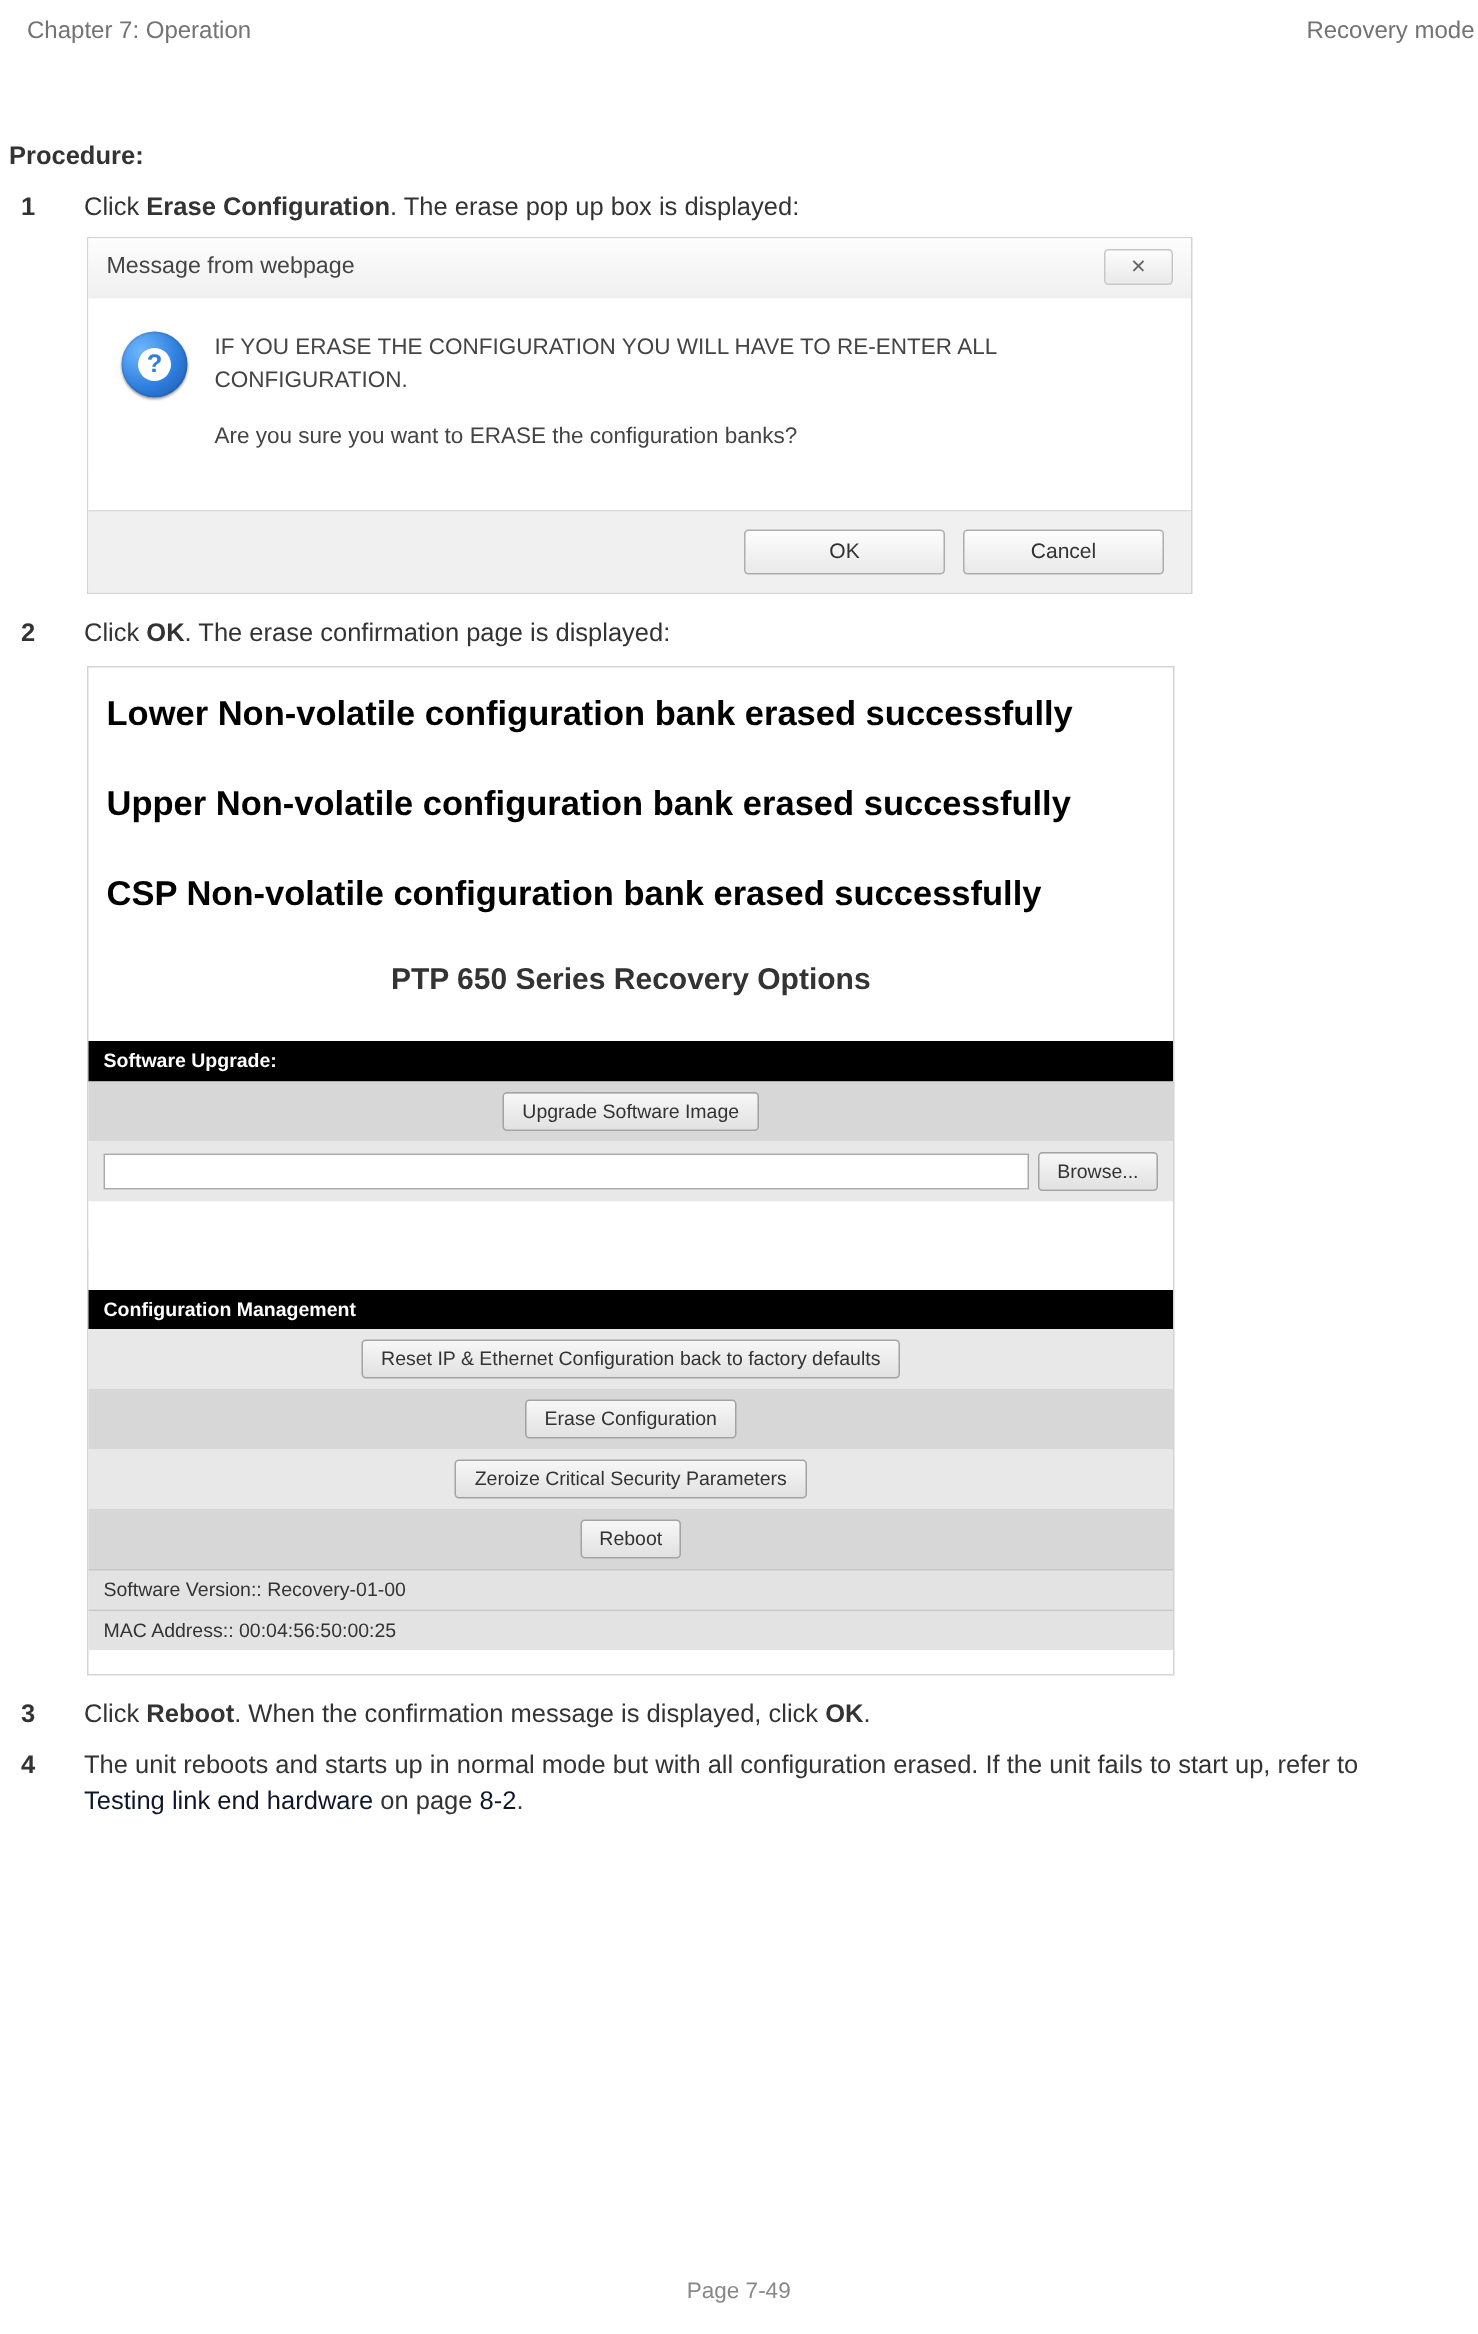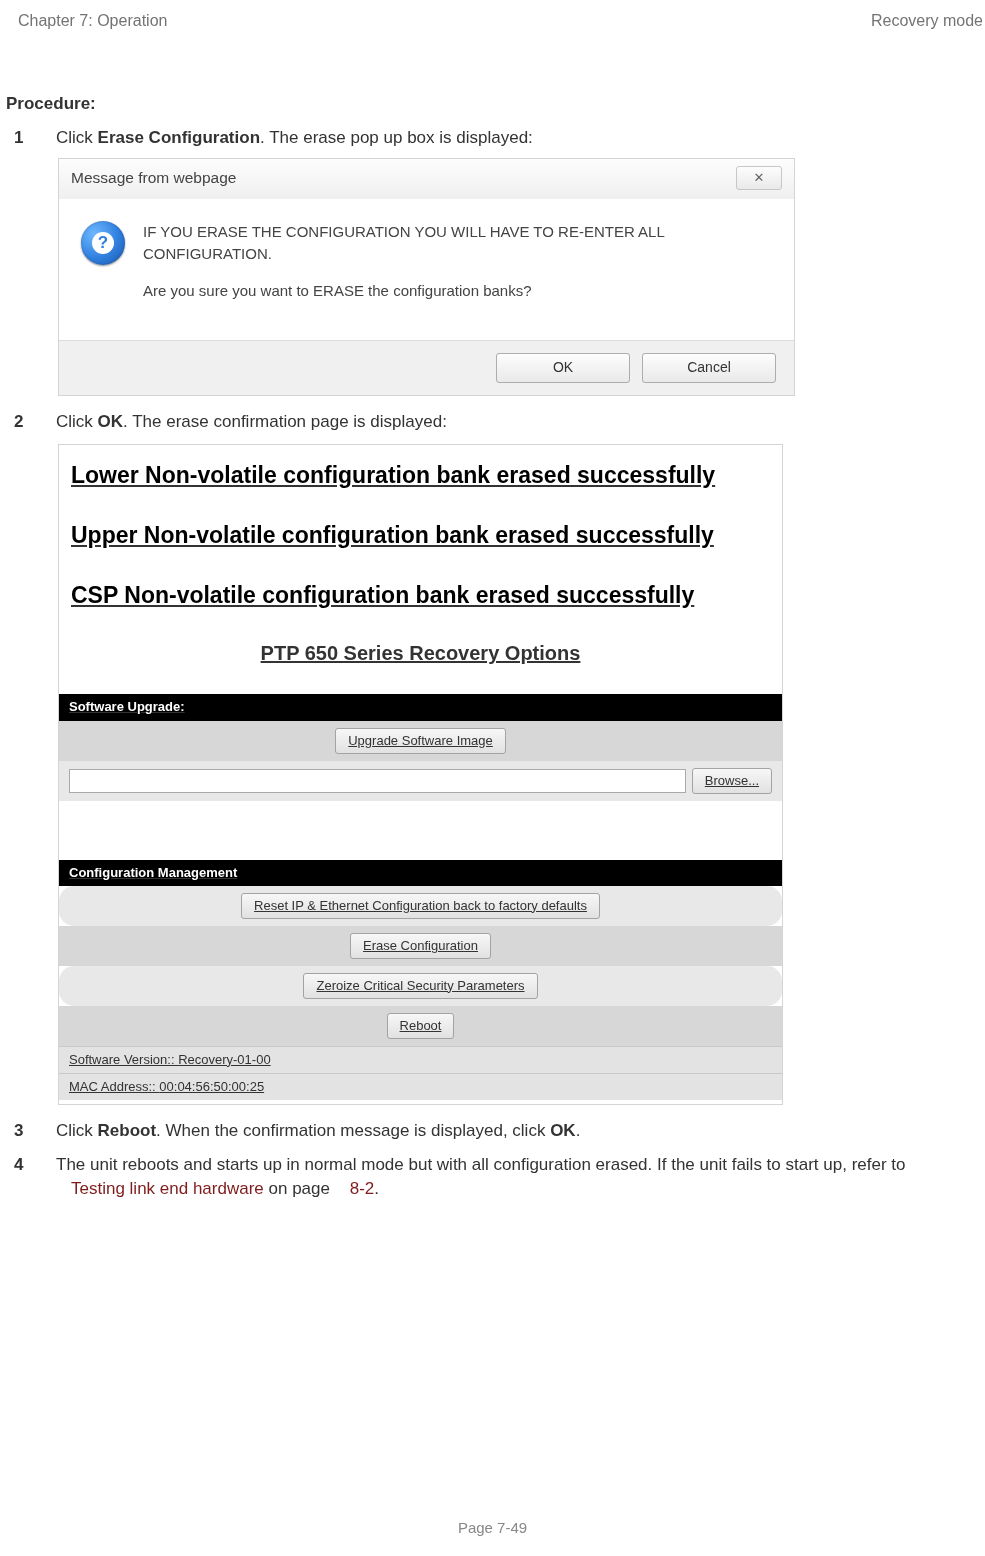--- a/index.html
+++ b/index.html
@@ -42,21 +42,21 @@
   .step-num {
     font-weight: 700;
     width: 12px;
     flex:0 0 12px;
     font-size:17px;
   }
   .step-body {
     flex:1;
   }
   .bold { font-weight: 700; }
-  .link { color: #7f1d1d; margin-left: 15px; }
+  .link { color: #0f172a; }
   .fig {
     margin: 0 0 14px 52px;
     border: 1px solid #d4d4d4;
     box-shadow: 0 0 0 1px #eee inset;
     width: 737px;
     box-sizing: border-box;
   }
   .dlg {
     background: linear-gradient(#fefefe,#f2f2f2);
     width: 100%;
@@ -117,23 +117,22 @@
     border-radius: 3px;
     background: linear-gradient(#fdfdfd,#e9e9e9);
     text-align:center;
   }
   
   .fig2 {
     margin: 10px 0 14px 52px;
     border: 1px solid #d4d4d4;
     width: 725px;
     box-sizing:border-box;
-    padding: 14px 0 4px 0;
+    padding: 14px 0 16px 0;
     font-family: Arial, sans-serif;
-    text-decoration: underline;
   }
   .erase-msg {
     font-size: 23px;
     font-weight: 700;
     color:#000;
     padding-left: 12px;
     margin-bottom: 28px;
   }
   .rec-title {
     text-align:center;
@@ -152,21 +151,21 @@
     font-size:13px;
     margin-top:27px;
   }
   .panel-row {
     padding: 5px 10px;
     display:flex;
     align-items:center;
     justify-content:center;
     min-height:30px;
   }
-  .alt0 { background:#e8e8e8;border-radius:15px; }
+  .alt0 { background:#e8e8e8; }
   .alt1 { background:#d7d7d7; }
   .alt-white { background:#fff; }
   .file-row {
     justify-content:flex-start;
     background:#e8e8e8;
     padding:5px 10px;
   }
   .file-input {
     flex:1;
     height:22px;

